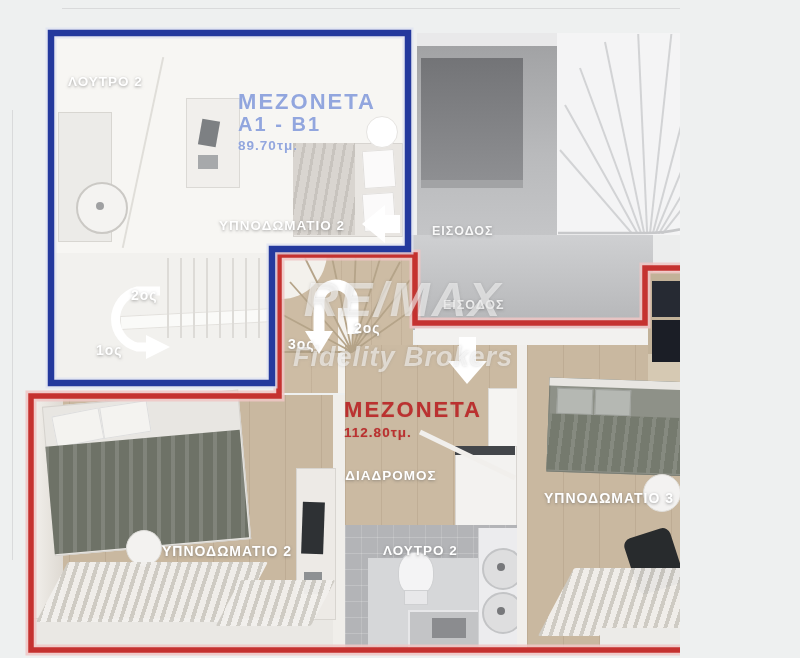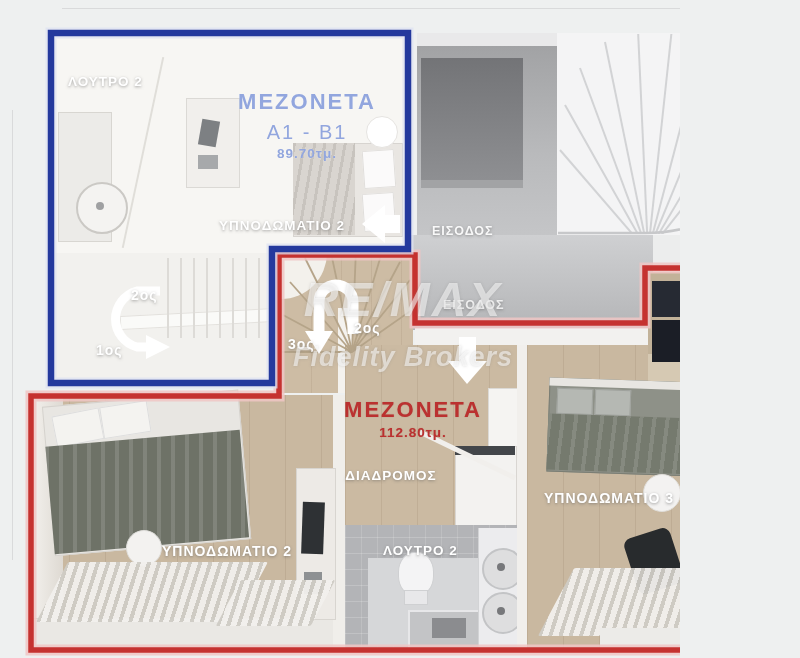--- a/index.html
+++ b/index.html
@@ -3,23 +3,23 @@
 <meta charset="utf-8">
 <style>
   html,body{margin:0;padding:0;background:#eef0f0;}
   .plan{position:relative;width:680px;height:658px;background:#eef0f0;overflow:hidden;
         font-family:"Liberation Sans", sans-serif;}
   .abs{position:absolute;}
   .lbl{position:absolute;color:#fff;font-weight:bold;letter-spacing:1px;white-space:nowrap;
        text-shadow:0 1px 3px rgba(90,90,90,.55);z-index:36;}
   .flr{position:absolute;color:#fff;font-weight:bold;font-size:14px;letter-spacing:1px;
        text-shadow:0 1px 3px rgba(90,90,90,.5);z-index:36;}
-  .titleblock{position:absolute;text-align:center;z-index:36;line-height:1.08;}
+  .titleblock{position:absolute;z-index:36;line-height:1.08;}
   .titleblock .t1{font-size:22px;font-weight:bold;letter-spacing:2px;}
-  .titleblock .t2{font-size:20px;font-weight:normal;letter-spacing:2px;margin-top:8px;}
+  .titleblock .t2{font-size:20px;font-weight:bold;letter-spacing:2px;}
   .titleblock .t3{font-size:13.5px;font-weight:bold;letter-spacing:1px;margin-top:4px;}
   .blue-t{color:#92a6de;text-shadow:0 0 2px rgba(255,255,255,.4);}
   .red-t{color:#bb3130;text-shadow:0 0 1px rgba(120,20,20,.3);}
   .wood{background-color:#c9b8a0;background-image:repeating-linear-gradient(90deg,rgba(110,85,60,.12) 0 1px,rgba(0,0,0,0) 1px 36px);}
   .wood2{background-color:#cdbca4;background-image:repeating-linear-gradient(90deg,rgba(110,85,60,.10) 0 1px,rgba(0,0,0,0) 1px 30px);}
   .tile{background-color:#b3b4b7;background-image:
         repeating-linear-gradient(0deg,rgba(255,255,255,.18) 0 1px,rgba(0,0,0,0) 1px 16px),
         repeating-linear-gradient(90deg,rgba(255,255,255,.14) 0 1px,rgba(0,0,0,0) 1px 16px);}
   .pleat{background:repeating-linear-gradient(78deg,#cfccc5 0 4px,#f2f0ed 4px 10px);
          transform:skewX(-28deg);border-radius:2px;opacity:.95;}

